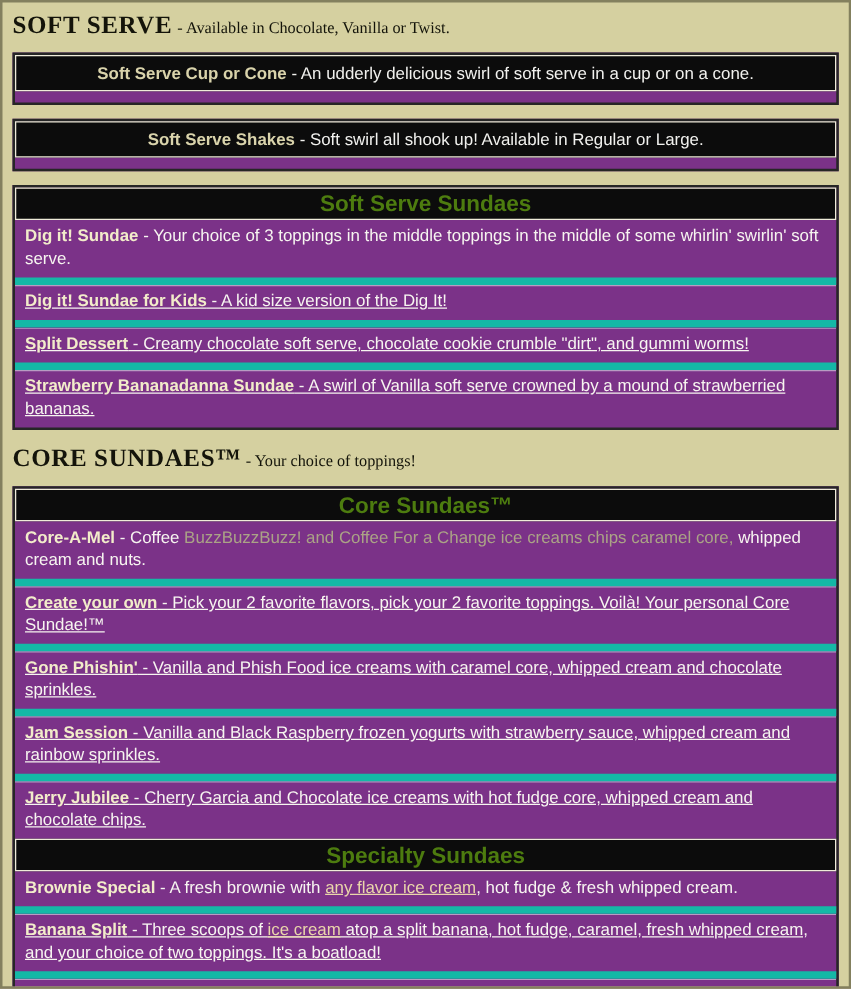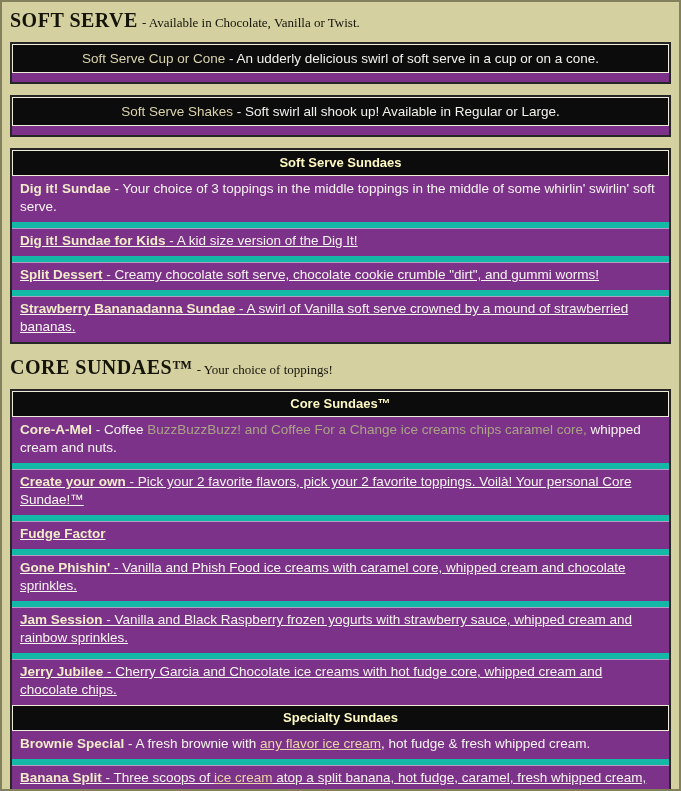--- a/index.html
+++ b/index.html
@@ -16,31 +16,31 @@
   .page-heading .big{font-size:20px;font-weight:bold;letter-spacing:0.5px;}
   .page-heading .sub{font-size:13px;font-weight:normal;margin-left:4px;}
   
   .banner-table{
     border:2px solid #262626;background:#7b3288;margin:0 0 11px 0;
   }
   .banner-bar{
     background:#0c0c0c;border:1px solid #efecd9;
     padding:5px 6px;text-align:center;font-size:13.5px;line-height:17px;
   }
-  .banner-bar .bname{font-weight:normal;color:#d9d3ab;}
+  .banner-bar .bname{font-weight:bold;color:#d9d3ab;}
   .banner-bar .bdesc{color:#f1f1ee;}
   .purple-strip{height:9px;}
   
   .menu-table{
     border:2px solid #262626;background:#7b3288;margin:0 0 12px 0;
   }
   .table-header{
     background:#0c0c0c;border:1px solid #efecd9;
     padding:4px 6px;text-align:center;
-    font-size:13px;font-weight:bold;color:#fef9c3;line-height:16px;
+    font-size:18px;font-weight:bold;color:#4d7c0f;line-height:16px;
   }
   .menu-row{
     padding:4px 8px 6px 8px;font-size:13.5px;line-height:18px;color:#f7f5f0;
   }
   .menu-row + .menu-row{
     border-top:6px solid #14b8a6;
     box-shadow: inset 0 1px 0 #b79cc2;
     text-decoration: underline;
   }
   .menu-row + .table-header{border-top:1px solid #efecd9;}
@@ -68,21 +68,20 @@
       <div class="menu-row"><span class="row-name">Dig it! Sundae</span><span class="seg-normal"> - Your choice of 3 toppings in the middle toppings in the middle of some whirlin' swirlin' soft serve.</span></div>
       <div class="menu-row"><span class="row-name">Dig it! Sundae for Kids</span><span class="seg-normal"> - A kid size version of the Dig It!</span></div>
       <div class="menu-row"><span class="row-name">Split Dessert</span><span class="seg-normal"> - Creamy chocolate soft serve, chocolate cookie crumble "dirt", and gummi worms!</span></div>
       <div class="menu-row"><span class="row-name">Strawberry Bananadanna Sundae</span><span class="seg-normal"> - A swirl of Vanilla soft serve crowned by a mound of strawberried bananas.</span></div>
     </div>
     <div class="page-heading"><span class="big">CORE SUNDAES™</span><span class="sub">- Your choice of toppings!</span></div>
     <div class="menu-table">
       <div class="table-header">Core Sundaes™</div>
       <div class="menu-row"><span class="row-name">Core-A-Mel</span><span class="seg-normal"> - Coffee </span><span class="seg-muted">BuzzBuzzBuzz! and Coffee For a Change ice creams chips caramel core,</span><span class="seg-normal"> whipped cream and nuts.</span></div>
       <div class="menu-row"><span class="row-name">Create your own</span><span class="seg-normal"> - Pick your 2 favorite flavors, pick your 2 favorite toppings. Voilà! Your personal Core Sundae!™</span></div>
-      <div class="menu-row"><span class="row-name">Fudge Factor</span></div>
       <div class="menu-row"><span class="row-name">Gone Phishin'</span><span class="seg-normal"> - Vanilla and Phish Food ice creams with caramel core, whipped cream and chocolate sprinkles.</span></div>
       <div class="menu-row"><span class="row-name">Jam Session</span><span class="seg-normal"> - Vanilla and Black Raspberry frozen yogurts with strawberry sauce, whipped cream and rainbow sprinkles.</span></div>
       <div class="menu-row"><span class="row-name">Jerry Jubilee</span><span class="seg-normal"> - Cherry Garcia and Chocolate ice creams with hot fudge core, whipped cream and chocolate chips.</span></div>
       <div class="table-header">Specialty Sundaes</div>
       <div class="menu-row"><span class="row-name">Brownie Special</span><span class="seg-normal"> - A fresh brownie with </span><a class="seg-link">any flavor ice cream</a><span class="seg-normal">, hot fudge &amp; fresh whipped cream.</span></div>
       <div class="menu-row"><span class="row-name">Banana Split</span><span class="seg-normal"> - Three scoops of </span><a class="seg-link">ice cream</a><span class="seg-normal"> atop a split banana, hot fudge, caramel, fresh whipped cream, and your choice of two toppings. It's a boatload!</span></div>
       <div class="menu-row"><span class="row-name">Cookie Cookie Sundae</span><span class="seg-normal"> - Two fresh-baked cookies with </span><a class="seg-link-pink">any flavor ice cream</a><span class="seg-normal"> hot fudge &amp; fresh whipped cream.</span></div>
     </div>
   </div>
 

